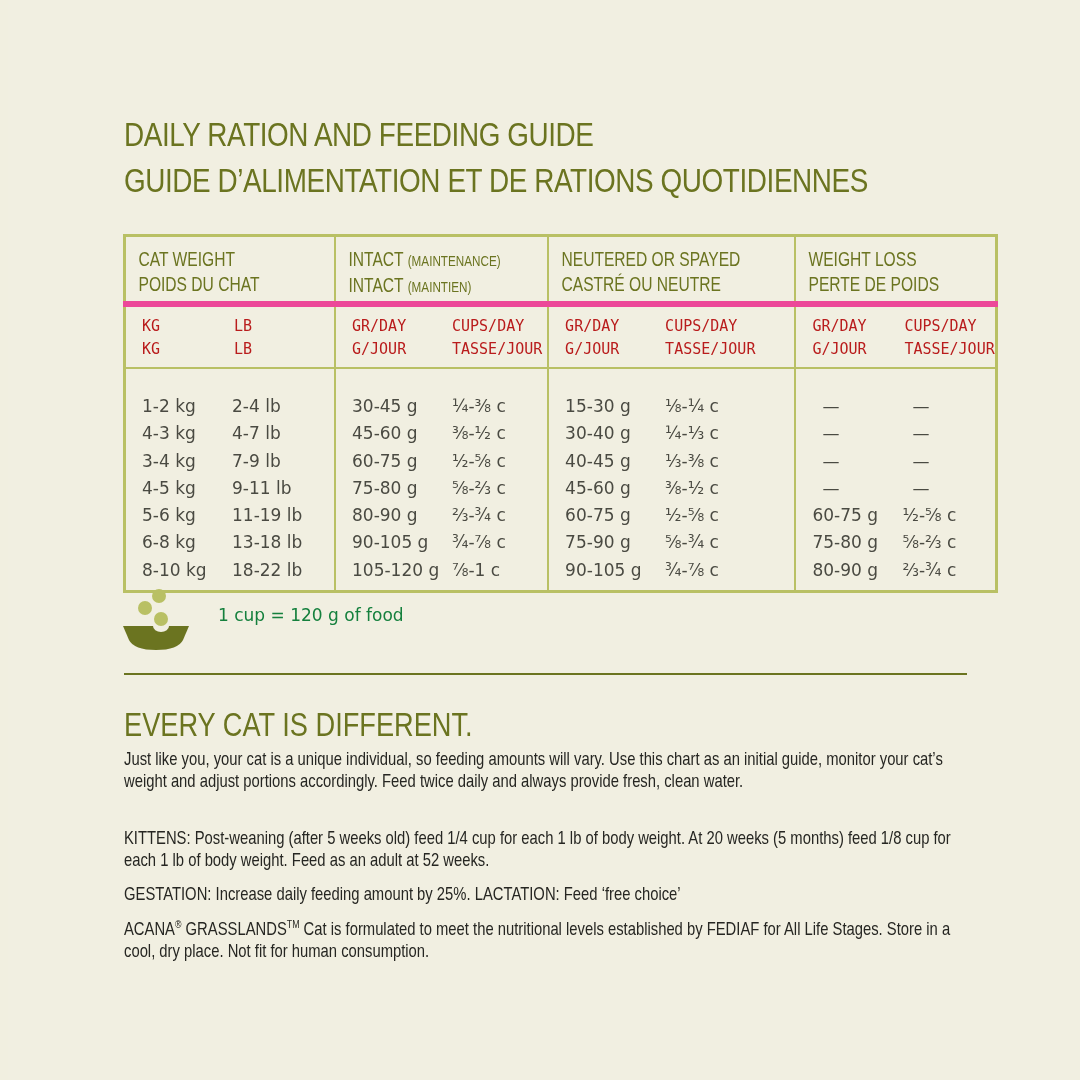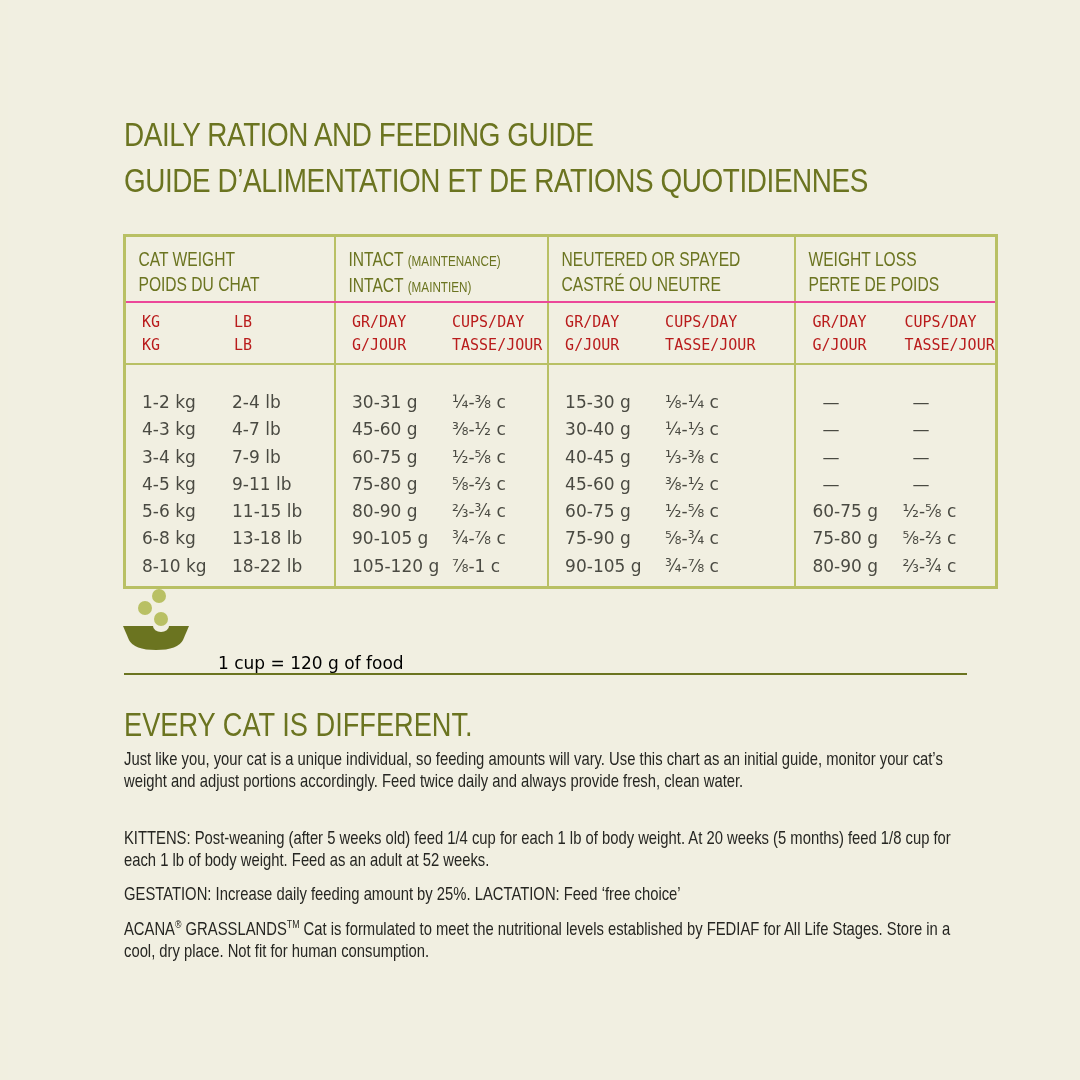--- a/index.html
+++ b/index.html
@@ -43,21 +43,21 @@
       width: 842px;
       border-collapse: collapse;
       border: 3px solid #b9c064;
     }
     table.guide td {
       border-left: 2px solid #b9c064;
       border-right: 2px solid #b9c064;
       vertical-align: top;
       padding: 0;
     }
-    .hdr-row td { border-bottom: 2px solid #ec4899; height: 64px; }
+    .hdr-row td { border-bottom: 6px solid #ec4899; height: 64px; }
     .sub-row td { border-bottom: 2px solid #b9c064; height: 60px; }
     .hdr {
       color: #6b7420;
       font-family: "Liberation Sans", sans-serif;
       font-size: 20px;
       line-height: 25px;
       padding: 10px 0 0 16px;
       transform: scaleX(0.78);
       transform-origin: left top;
       white-space: nowrap;
@@ -92,26 +92,25 @@
       position: absolute;
       left: 115px;
       top: 588px;
       width: 70px;
       height: 66px;
     }
     .cupnote {
       position: absolute;
       left: 210px;
       top: 602px;
-      color: #000000;
+      color: #15803d;
       font-family: "DejaVu Sans", sans-serif;
       font-size: 17px;
       line-height: 26px;
       white-space: nowrap;
-      margin-top: 48px;
     }
     .divider {
       position: absolute;
       left: 116px;
       top: 673px;
       width: 843px;
       height: 2px;
       background: #6b7420;
     }
     .every {
@@ -251,36 +250,36 @@
           <div class="line">
                 <span class="a">3-4 kg</span>
                 <span>7-9 lb</span>
               </div>
           <div class="line">
                 <span class="a">4-5 kg</span>
                 <span>9-11 lb</span>
               </div>
           <div class="line">
                 <span class="a">5-6 kg</span>
-                <span>11-15 lb</span>
+                <span>11-19 lb</span>
               </div>
           <div class="line">
                 <span class="a">6-8 kg</span>
                 <span>13-18 lb</span>
               </div>
           <div class="line">
                 <span class="a">8-10 kg</span>
                 <span>18-22 lb</span>
               </div>
         </div>
       </td>
       <td>
         <div class="data">
           <div class="line">
-                <span class="b">30-31 g</span>
+                <span class="b">30-45 g</span>
                 <span>¼-⅜ c</span>
               </div>
           <div class="line">
                 <span class="b">45-60 g</span>
                 <span>⅜-½ c</span>
               </div>
           <div class="line">
                 <span class="b">60-75 g</span>
                 <span>½-⅝ c</span>
               </div>

